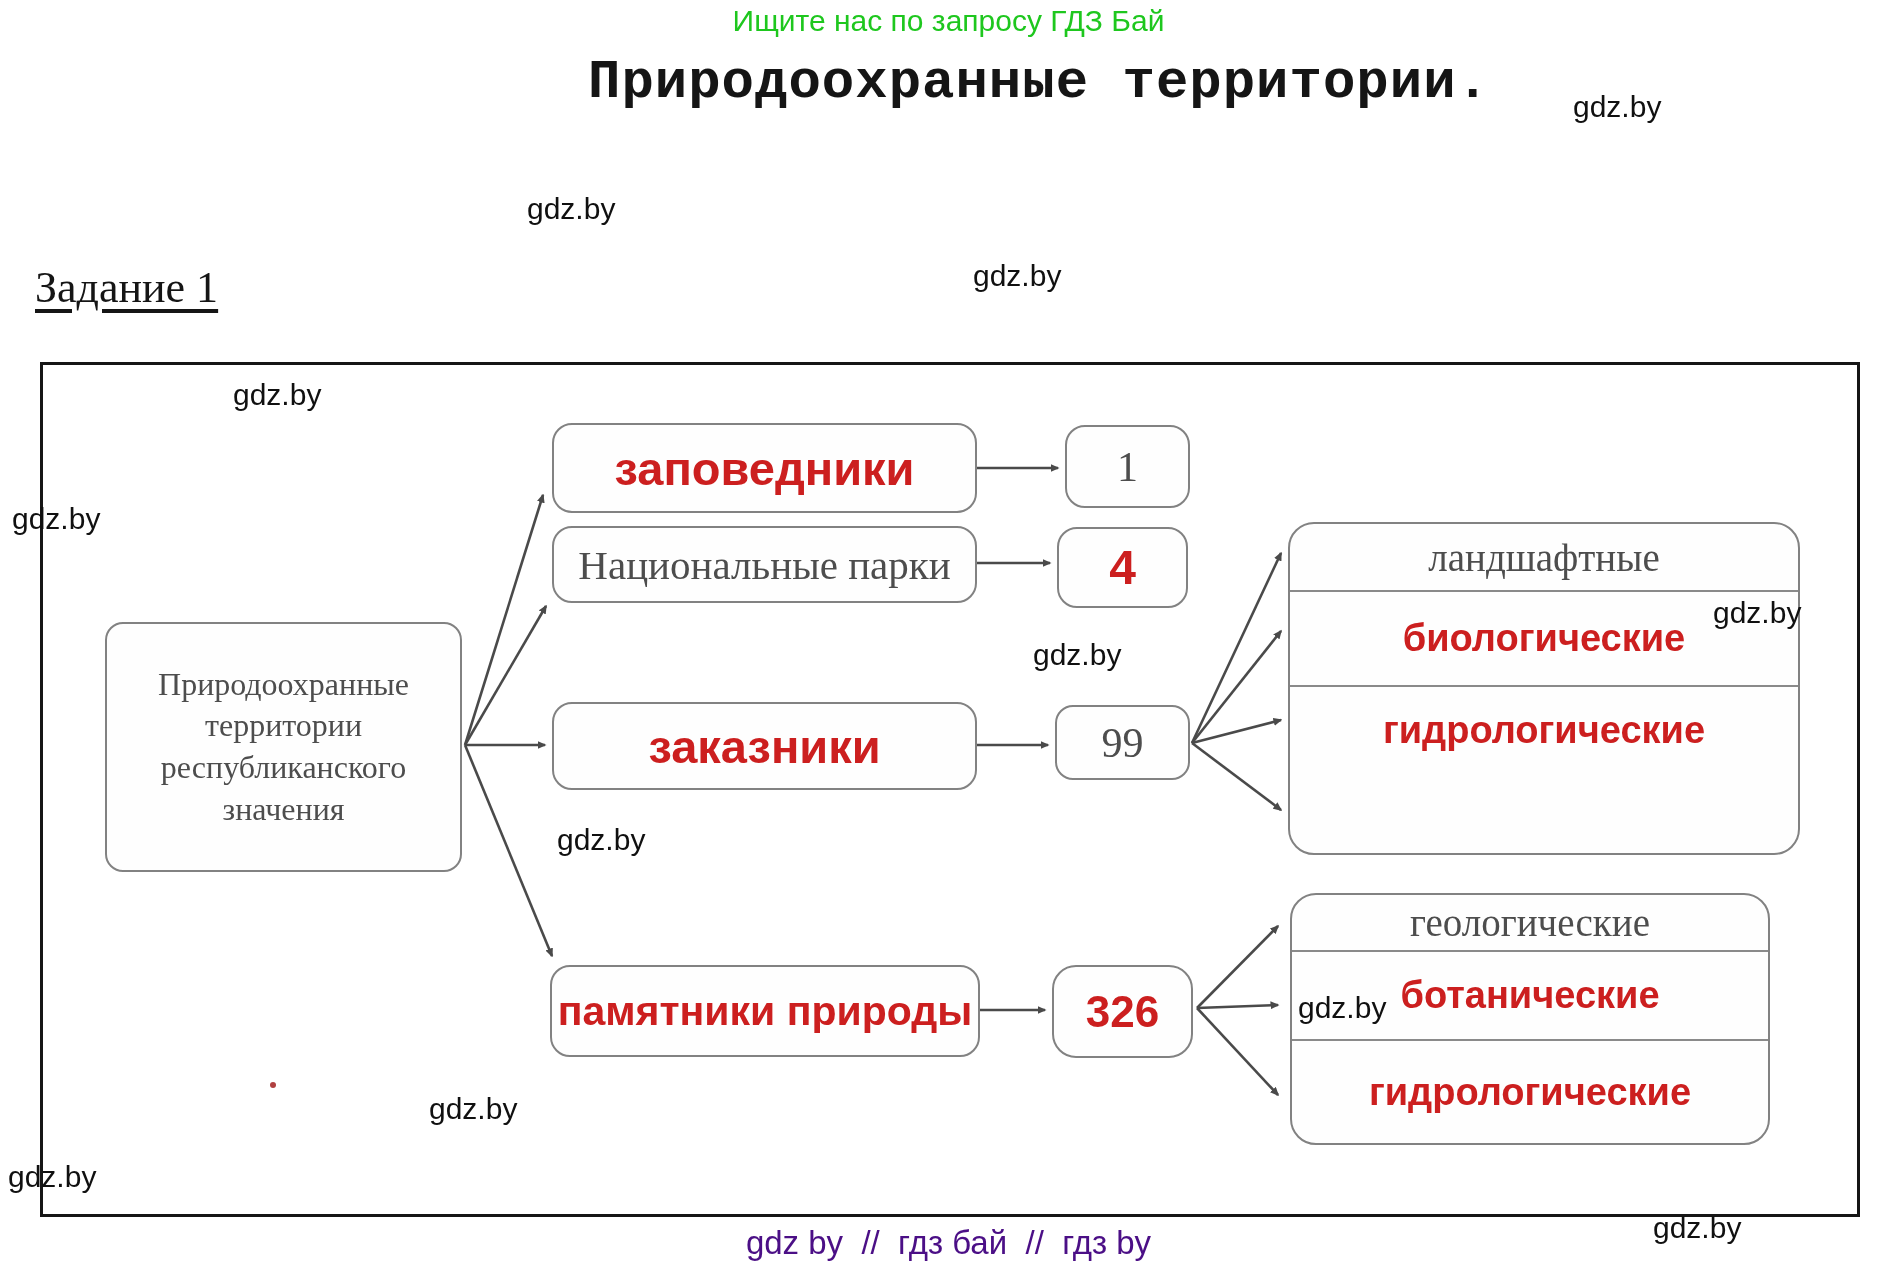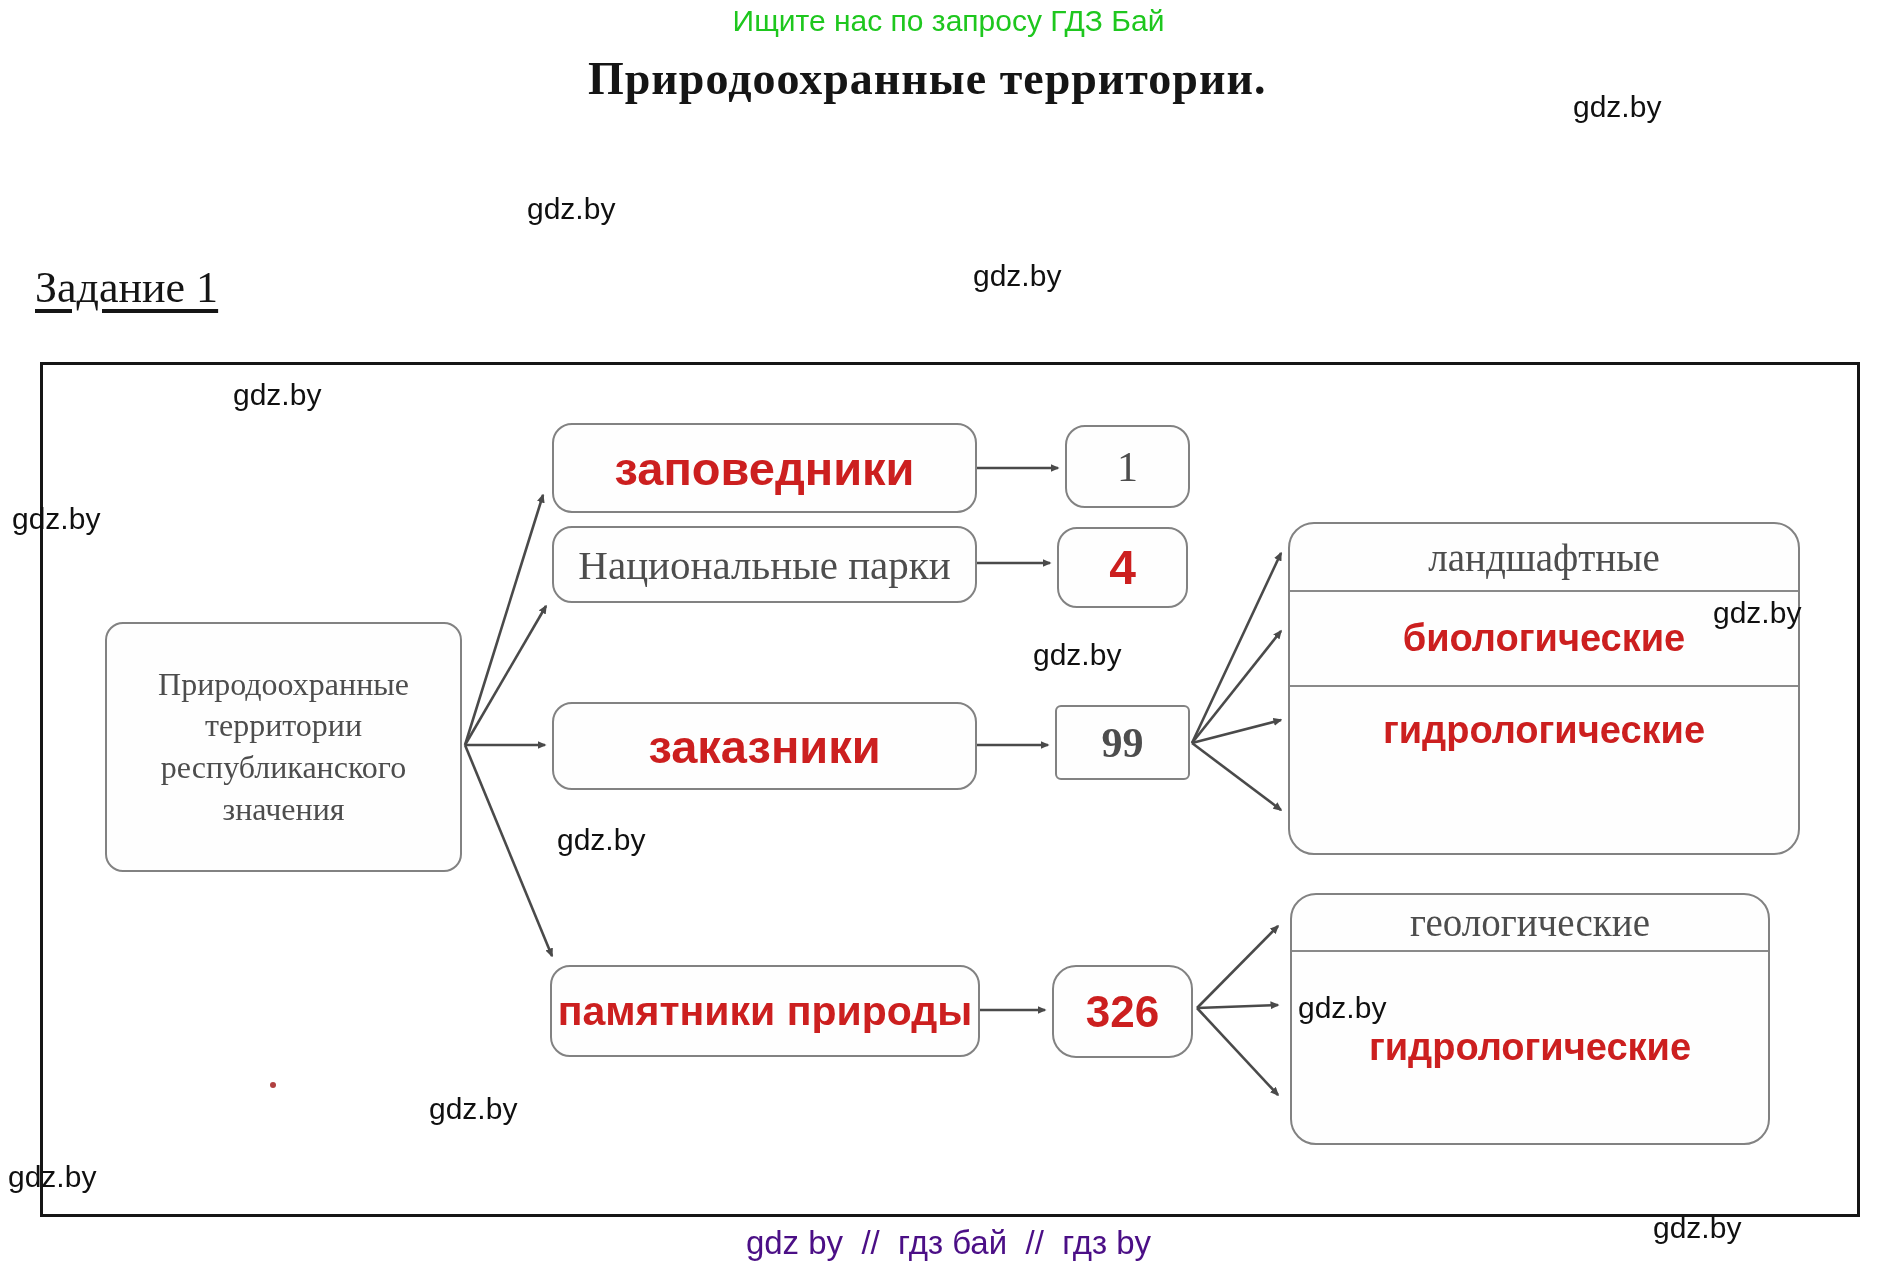--- a/index.html
+++ b/index.html
@@ -13,22 +13,22 @@
   .abs { position: absolute; }
 
   
   .promo {
     left: 0; top: 4px; width: 100%;
     text-align: center;
     font-size: 30px; color: #1ec71e;
   }
   .title {
     left: 588px; top: 52px;
-    font-family: Liberation Serif, serif;
-    font-weight: bold; font-size: 46px; color: #151515;
+    font-family: Liberation Mono, monospace;
+    font-weight: bold; font-size: 54px; color: #151515;
     letter-spacing: 1px;
   }
   .task-heading {
     left: 35px; top: 262px;
     font-family: "Liberation Serif", serif;
     font-size: 44px; color: #151515;
     text-decoration: underline;
     text-underline-offset: 7px;
   }
 
@@ -69,21 +69,21 @@
   .src-box { left: 105px; top: 622px; width: 357px; height: 250px; border-radius: 18px;
              font-size: 32px; line-height: 1.3; padding: 0 4px; }
 
   .b-zapov { left: 552px; top: 423px; width: 425px; height: 90px; font-size: 47px; }
   .b-nats  { left: 552px; top: 526px; width: 425px; height: 77px; font-size: 41px; }
   .b-zakaz { left: 552px; top: 702px; width: 425px; height: 88px; font-size: 47px; }
   .b-pam   { left: 550px; top: 965px; width: 430px; height: 92px; font-size: 41px; font-weight: 600; }
 
   .n-1   { left: 1065px; top: 425px; width: 125px; height: 83px; font-size: 42px; }
   .n-4   { left: 1057px; top: 527px; width: 131px; height: 81px; font-size: 48px; }
-  .n-99  { left: 1055px; top: 705px; width: 135px; height: 75px; font-size: 42px; border-radius: 6px; font-weight: bold; }
+  .n-99  { left: 1055px; top: 705px; width: 135px; height: 75px; font-size: 42px; border-radius: 18px; }
   .n-326 { left: 1052px; top: 965px; width: 141px; height: 93px; font-size: 44px; border-radius: 24px; font-weight: 600; }
 
   
   .stack {
     border: 2px solid #828282; border-radius: 26px;
     background: #fefefe; z-index: 10;
     display: flex; flex-direction: column;
     overflow: hidden;
   }
   .stack-a { left: 1288px; top: 522px; width: 512px; height: 333px; }
@@ -170,16 +170,17 @@
 <div class="abs node n-326 red-label">326</div>
 
 <div class="abs stack stack-a">
   <div class="row sa-r1 serif-gray">ландшафтные</div>
   <div class="row sa-r2 red-label">биологические</div>
   <div class="row sa-r3 red-label">гидрологические</div>
 </div>
 
 <div class="abs stack stack-b">
   <div class="row sb-r1 serif-gray">геологические</div>
+  <div class="row sb-r2 red-label">ботанические</div>
   <div class="row sb-r3 red-label">гидрологические</div>
 </div>
 
 <div class="abs red-dot"></div>
 
 </body></html>

